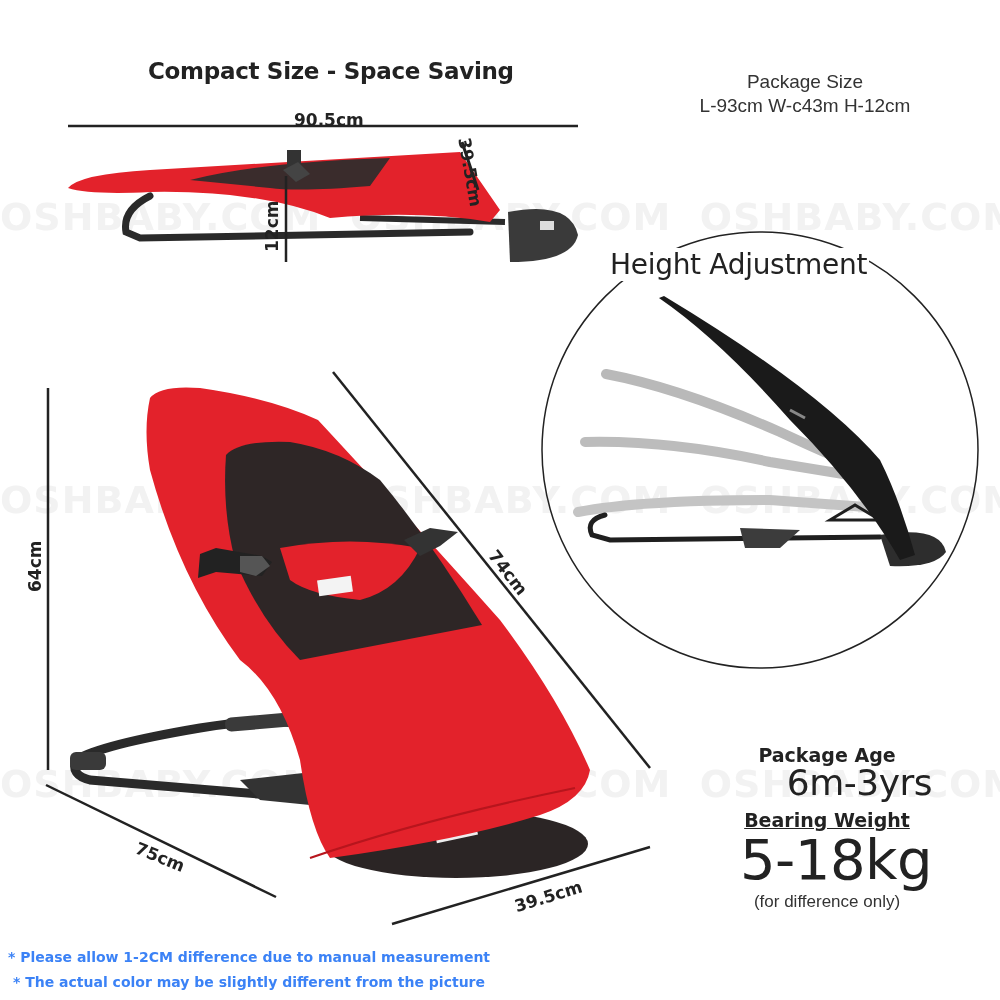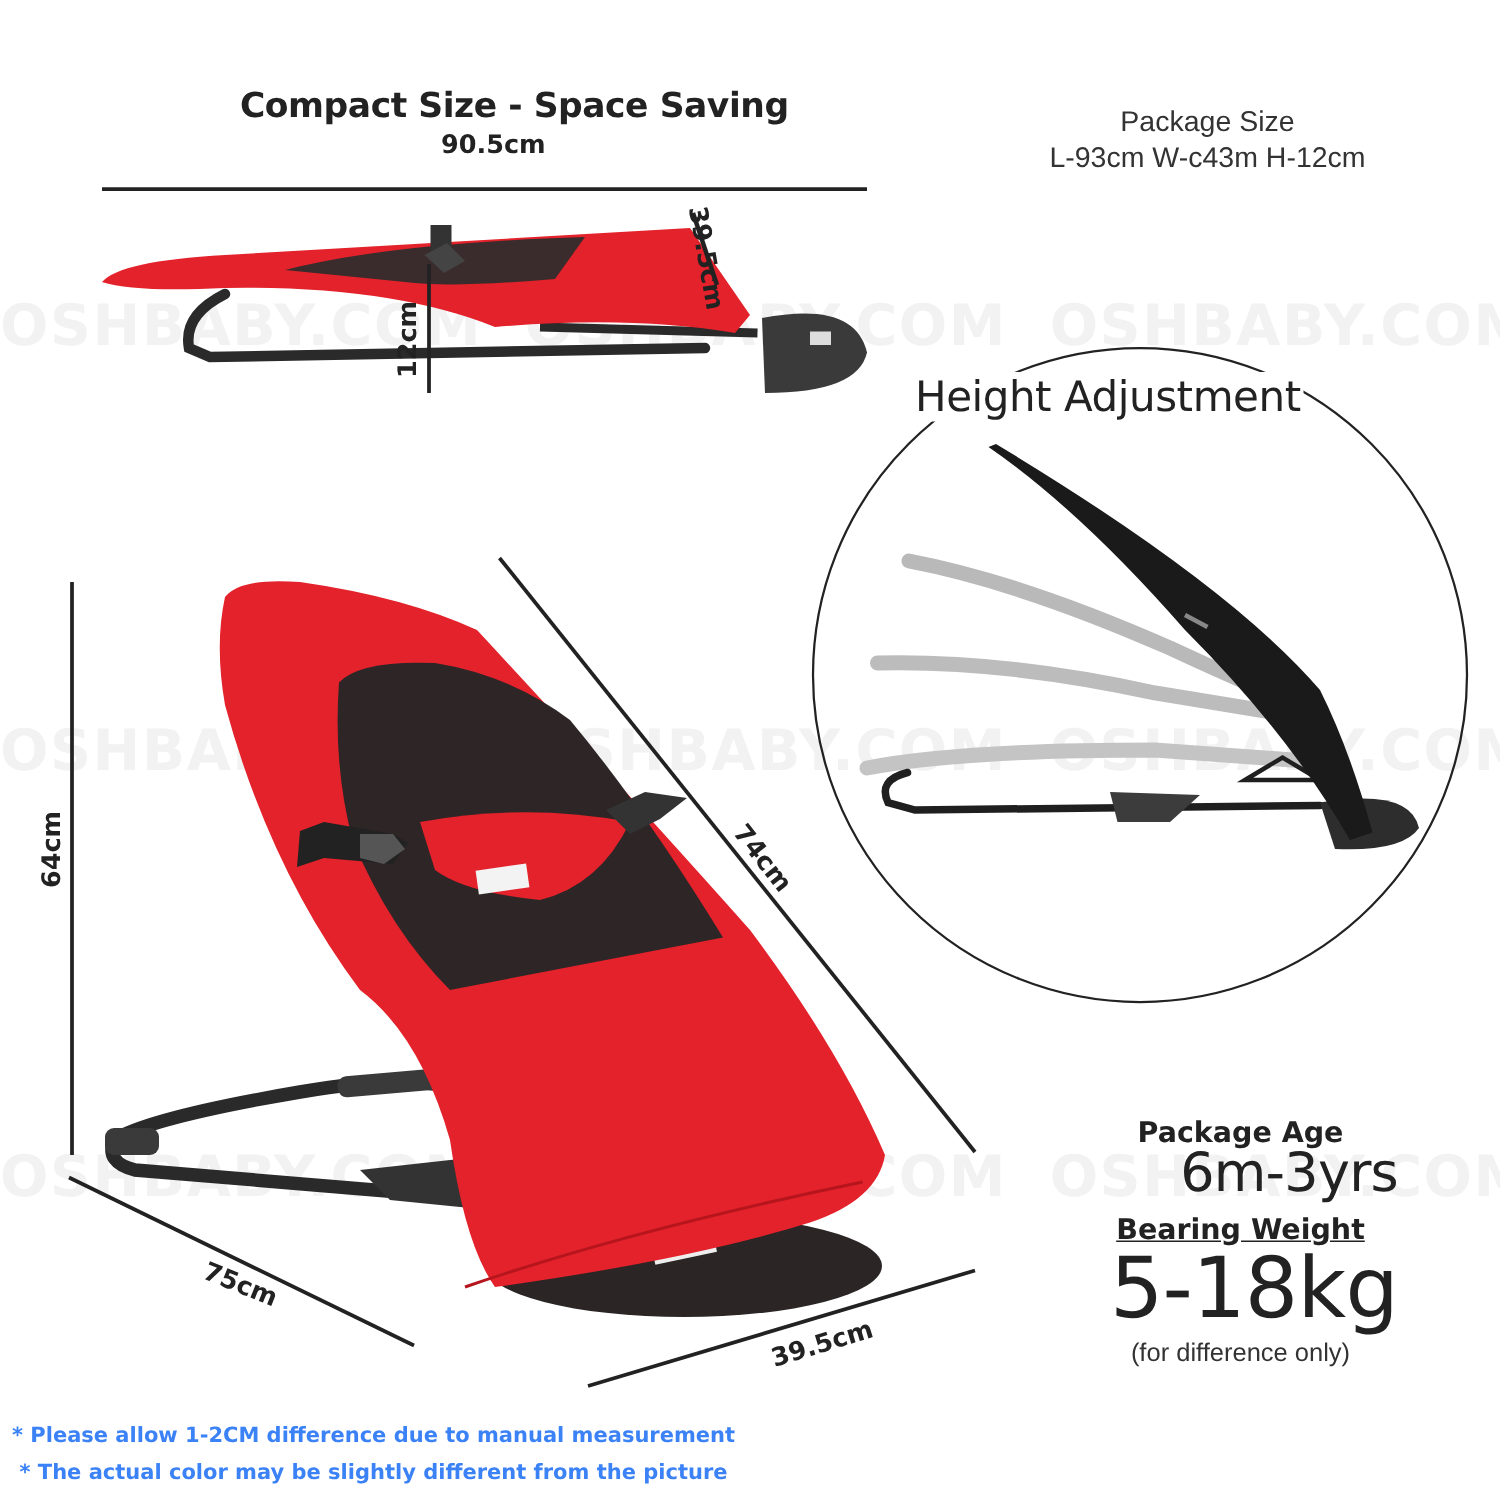--- a/index.html
+++ b/index.html
@@ -1,20 +1,20 @@
 <!DOCTYPE html>
 <html><head>
 <meta charset="utf-8">
 <style>
   html, body { margin: 0; padding: 0; background: #ffffff; }
   body { width: 1000px; height: 1000px; position: relative; overflow: hidden;
          font-family: "DejaVu Sans", sans-serif; color: #222; }
   .abs { position: absolute; }
   .title-compact { left: 148px; top: 58px; font-size: 23px; font-weight: bold; color: #222;
-                   letter-spacing: -0.3px; white-space: nowrap; margin-left: 12px; }
+                   letter-spacing: -0.3px; white-space: nowrap; }
   .dim-text { font-size: 17px; font-weight: bold; color: #222; white-space: nowrap; }
   .pkg { left: 660px; top: 70px; width: 290px; text-align: center; font-size: 19px;
          font-family: Liberation Sans, sans-serif; color: #333; line-height: 24px; }
   .height-title { left: 608px; top: 248px; font-size: 28px; font-weight: normal; color: #222;
                   white-space: nowrap; letter-spacing: -0.3px; background: #fff; padding: 0 2px; z-index: 3; }
   .spec-label { font-size: 19px; font-weight: bold; color: #222; white-space: nowrap; text-align: center; }
   .spec-value { font-size: 36px; font-weight: normal; color: #222; white-space: nowrap; text-align: right; letter-spacing: -0.5px; }
   .spec-note { font-size: 17px; color: #333; white-space: nowrap; text-align: center;
                font-family: "Liberation Sans", sans-serif; }
   .notes { left: 8px; top: 945px; font-size: 14px; font-weight: bold; color: #3b82f6; line-height: 25px; text-align: center; }
@@ -105,21 +105,21 @@
     <path d="M200 554 L216 548 L262 556 L272 562 L262 576 L216 572 L198 578 Z" fill="#222"></path>
     <path d="M240 556 L262 556 L270 566 L256 576 L240 572 Z" fill="#555"></path>
 
     <path d="M404 540 L430 528 L458 532 L440 546 L420 556 Z" fill="#333"></path>
 
     <path d="M310 858 Q420 820 575 788" fill="none" stroke="#b7151d" stroke-width="2"></path>
   </g>
 </svg>
 
 <div class="abs title-compact z2">Compact Size - Space Saving</div>
-<div class="abs dim-text z2" style="left:294px; top:87px;">90.5cm</div>
+<div class="abs dim-text z2" style="left:294px; top:110px;">90.5cm</div>
 
 <div class="abs pkg z2">
   <div>Package Size</div>
   <div>L-93cm W-c43m H-12cm</div>
 </div>
 
 <div class="abs dim-text z2" style="left:474px; top:136px; transform: rotate(80deg); transform-origin: left top;">39.5cm</div>
 <div class="abs dim-text z2" style="left:262px; top:252px; transform: rotate(-90deg); transform-origin: left top;">12cm</div>
 
 <div class="abs height-title">Height Adjustment</div>

